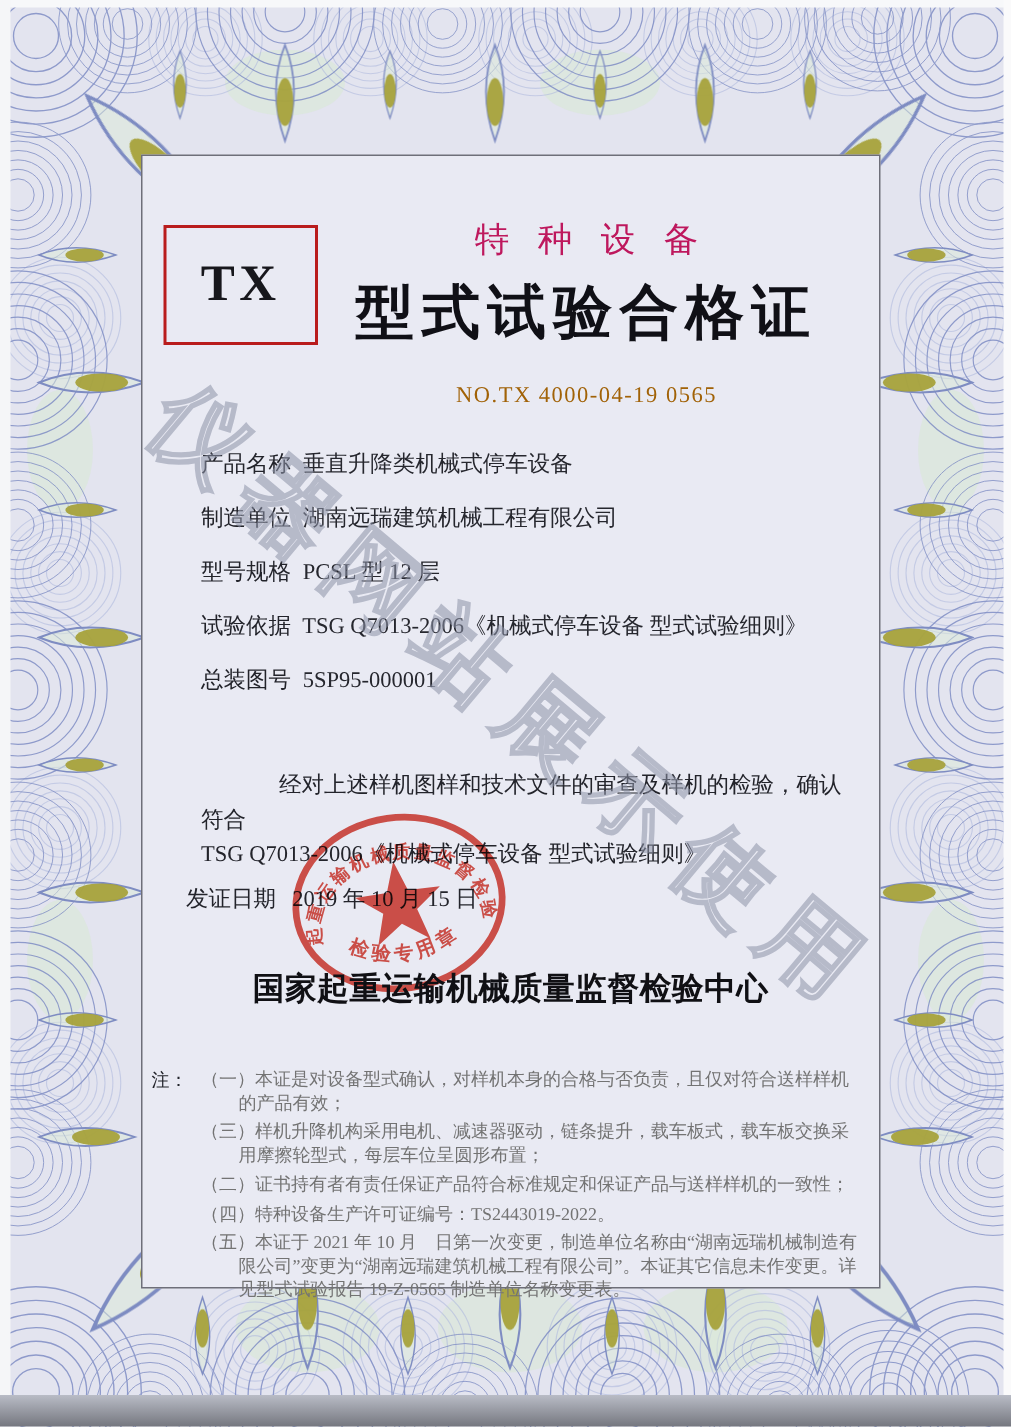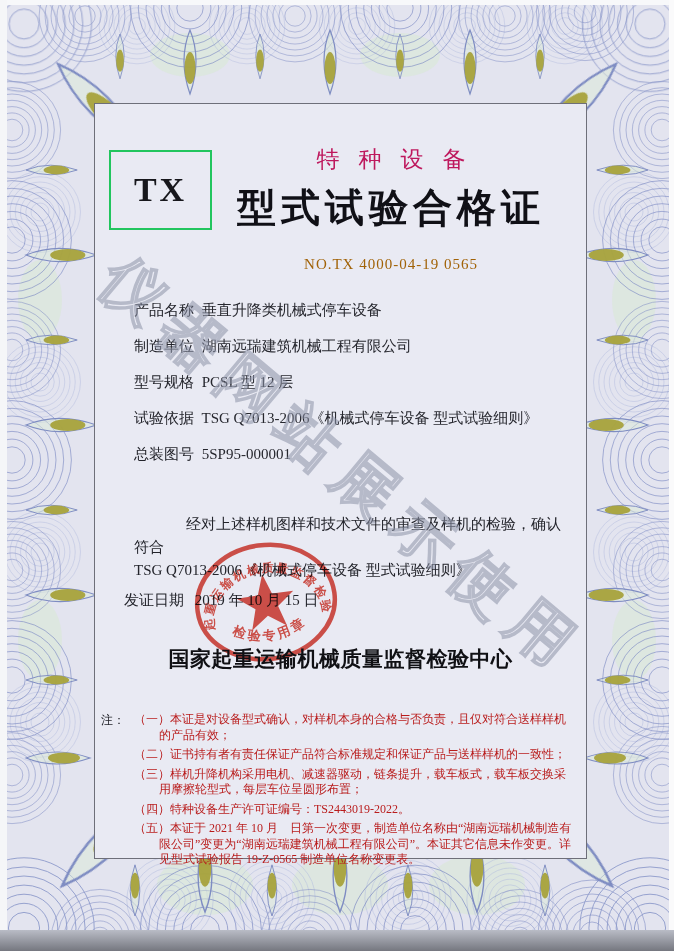--- a/index.html
+++ b/index.html
@@ -18,21 +18,21 @@
 
   .border-deco{position:absolute;left:0;top:0;z-index:1;}
 
   .panel{
     position:absolute;left:94px;top:103px;width:491px;height:754px;
     background:#e9eaf3;border:1px solid #6e6f79;z-index:2;
   }
 
   .tx-box{
     position:absolute;left:14px;top:46px;width:99px;height:76px;
-    border:2px solid #22c55e;text-align:center;line-height:76px;
+    border:2px solid #b91c1c;text-align:center;line-height:76px;
     font-size:34px;font-weight:bold;letter-spacing:3px;color:#17171c;
   }
   .titles{position:absolute;left:116px;top:40px;width:360px;text-align:center;}
   .subtitle{font-size:23px;letter-spacing:19px;padding-left:19px;color:#be185d;}
   .main-title{font-size:39px;font-weight:bold;letter-spacing:5px;margin-top:6px;color:#101016;}
   .cert-no{font-size:15px;letter-spacing:1px;margin-top:21px;color:#a16207;}
 
   .fields{position:absolute;left:39px;top:196px;width:440px;}
   .field-row{margin-bottom:16px;line-height:20px;font-size:15px;white-space:nowrap;}
   .field-label{display:inline-block;width:64px;color:#22232a;}
@@ -47,21 +47,21 @@
 
   .stamp{position:absolute;left:81px;top:418px;width:180px;height:160px;
     mix-blend-mode:multiply;pointer-events:none;}
 
   .issuer{position:absolute;left:0;top:541px;width:100%;text-align:center;
     font-size:21px;font-weight:bold;letter-spacing:.5px;color:#101014;}
 
   .notes{position:absolute;left:6px;top:608px;width:472px;font-size:12px;line-height:15.5px;}
   .notes-prefix{position:absolute;left:0;top:1px;}
   .notes-list{margin-left:33px;}
-  .note-item{padding-left:25px;text-indent:-25px;margin-bottom:4px;color:#b91c1c;}
+  .note-item{padding-left:25px;text-indent:-25px;margin-bottom:4px;color:#737373;}
 
   .watermark{position:absolute;left:0;top:0;z-index:4;pointer-events:none;opacity:.55;}
 </style>
 </head>
 <body>
 
 <div class="page">
 
   <svg class="border-deco" width="674" height="951" viewBox="0 0 674 951" aria-hidden="true">
     <defs>
@@ -257,23 +257,23 @@
     </svg>
 
     <div class="issuer">国家起重运输机械质量监督检验中心</div>
 
     <div class="notes">
       <span class="notes-prefix">注：</span>
       <div class="notes-list">
 
           <div class="note-item"><span>（一）</span><span>本证是对设备型式确认，对样机本身的合格与否负责，且仅对符合送样样机的产品有效；</span></div>
 
+          <div class="note-item"><span>（三）</span><span>样机升降机构采用电机、减速器驱动，链条提升，载车板式，载车板交换采用摩擦轮型式，每层车位呈圆形布置；</span></div>
+
           <div class="note-item"><span>（二）</span><span>证书持有者有责任保证产品符合标准规定和保证产品与送样样机的一致性；</span></div>
-
-          <div class="note-item"><span>（三）</span><span>样机升降机构采用电机、减速器驱动，链条提升，载车板式，载车板交换采用摩擦轮型式，每层车位呈圆形布置；</span></div>
 
           <div class="note-item"><span>（四）</span><span>特种设备生产许可证编号：TS2443019-2022。</span></div>
 
           <div class="note-item"><span>（五）</span><span>本证于 2021 年 10 月　日第一次变更，制造单位名称由“湖南远瑞机械制造有限公司”变更为“湖南远瑞建筑机械工程有限公司”。本证其它信息未作变更。详见型式试验报告 19-Z-0565 制造单位名称变更表。</span></div>
 
       </div>
     </div>
 
   </div>
 

